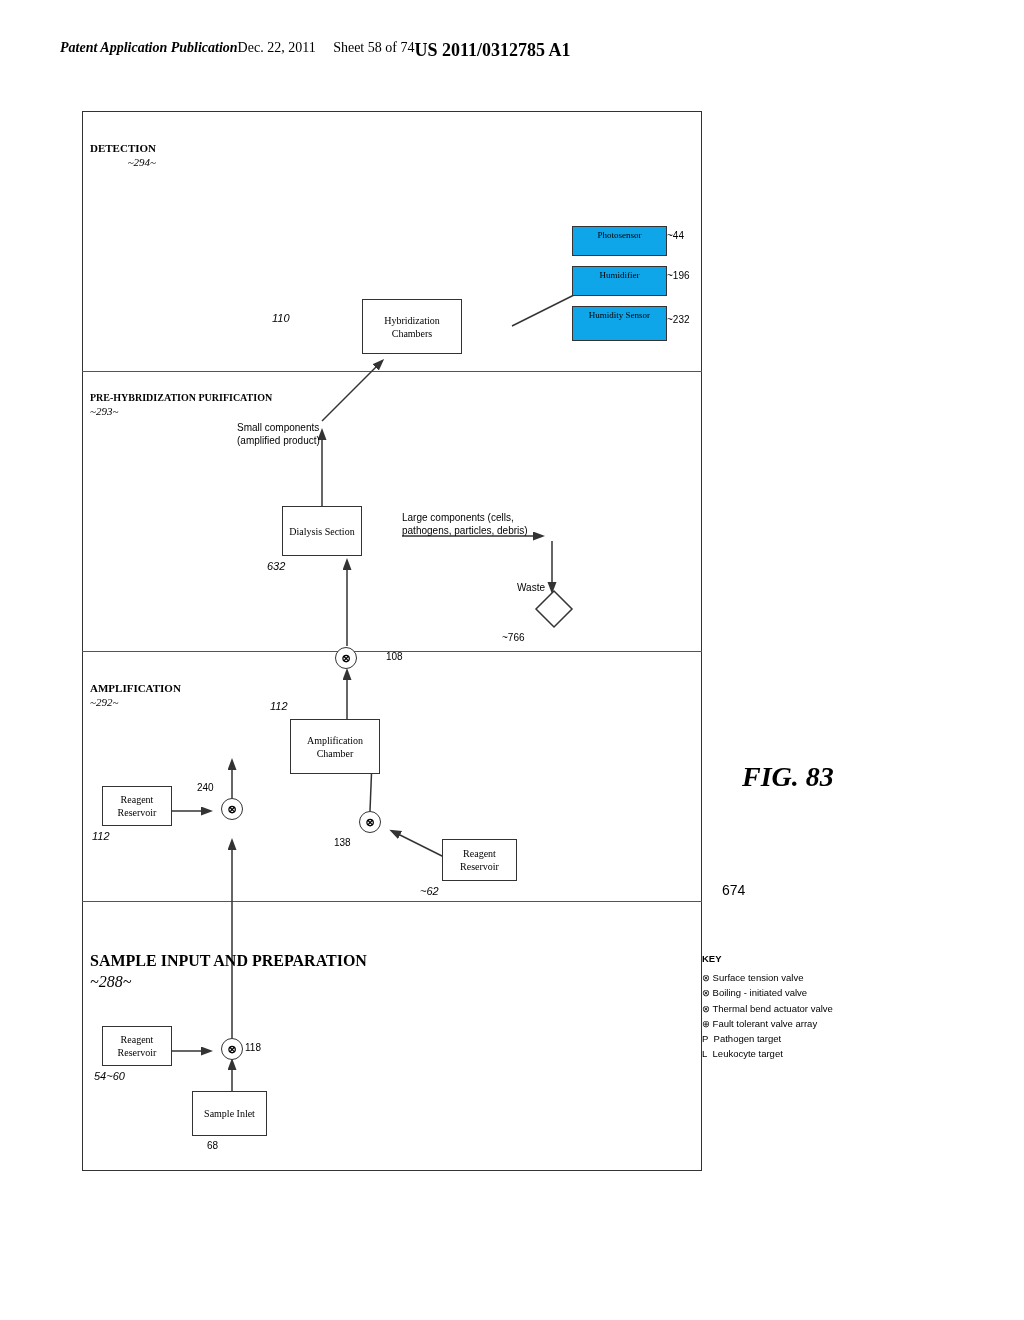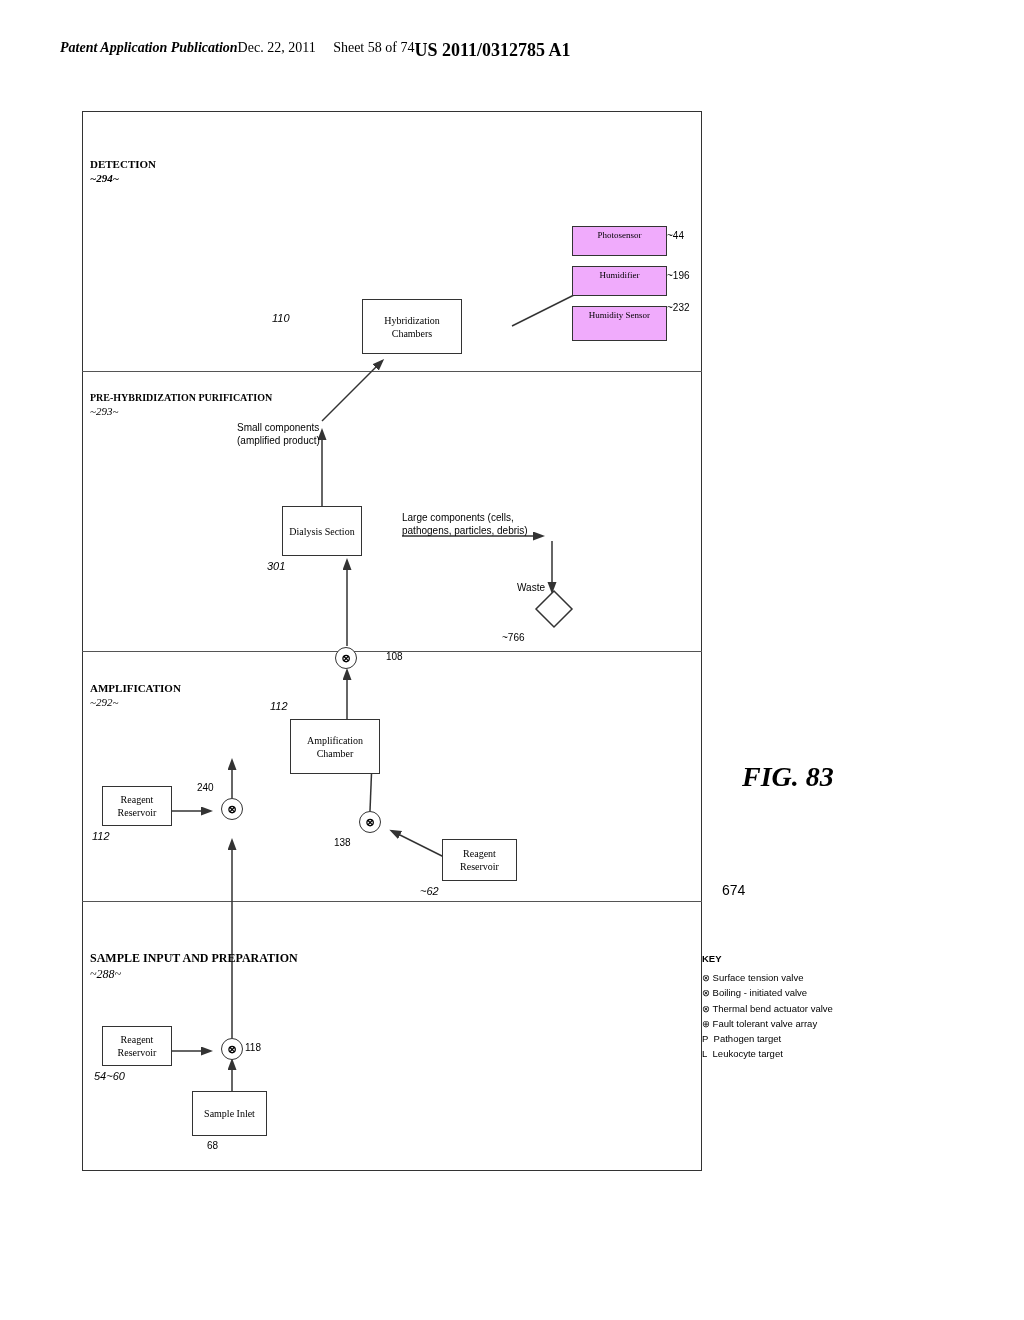--- a/index.html
+++ b/index.html
@@ -150,21 +150,21 @@
     .key-box {
       position: absolute;
       font-size: 9.5px;
       line-height: 1.6;
       font-family: Arial, sans-serif;
     }
     
     .sensor-box {
       position: absolute;
       border: 1px solid #333;
-      background: #f0abfc;
+      background: #0ea5e9;
       font-size: 9px;
       text-align: center;
       padding: 3px 5px;
       line-height: 1.3;
     }
   </style>
 </head>
 <body>
 
 <div class="page">
@@ -220,40 +220,40 @@
 
         <line x1="450" y1="245" x2="550" y2="195" stroke="#333" stroke-width="1.5" marker-end="url(#arrow)"></line>
 
         <defs>
           <marker id="arrow" markerWidth="8" markerHeight="8" refX="6" refY="3" orient="auto">
             <path d="M0,0 L0,6 L8,3 z" fill="#333"></path>
           </marker>
         </defs>
       </svg>
 
-      <div class="section-label" style="left:28px; top:870px; font-size:12px;">
+      <div class="section-label" style="left:28px; top:870px; font-size:16px;">
         <div style="font-weight:bold;">SAMPLE INPUT
 AND PREPARATION</div>
         <div style="font-style:italic; font-weight:normal;">~288~</div>
       </div>
 
       <div class="section-label" style="left:28px; top:600px;">
         <div style="font-weight:bold;">AMPLIFICATION</div>
         <div style="font-style:italic; font-weight:normal;">~292~</div>
       </div>
 
       <div class="section-label" style="left:28px; top:310px;">
         <div style="font-weight:bold; font-size:10px;">PRE-HYBRIDIZATION
 PURIFICATION</div>
         <div style="font-style:italic; font-weight:normal;">~293~</div>
       </div>
 
-      <div class="section-label" style="left:28px; top:76px;">
+      <div class="section-label" style="left:28px; top:60px;">
         <div style="font-weight:bold;">DETECTION</div>
-        <div style="font-style:italic; font-weight:bold;">~294~</div>
+        <div style="font-style:italic; font-weight:normal;text-align:right;">~294~</div>
       </div>
 
       <div class="node-box" style="left:130px; top:1010px; width:75px; height:45px;">
         <span>Sample
 Inlet</span>
       </div>
       <div class="label-text" style="left:145px; top:1058px;">68</div>
 
       <div class="node-box" style="left:40px; top:945px; width:70px; height:40px;">
         <span>Reagent
@@ -287,21 +287,21 @@
       </div>
       <div class="label-text italic-label" style="left:358px; top:803px;">~62</div>
 
       <div class="valve-circle" style="left:273px; top:566px;">⊗</div>
       <div class="label-text" style="left:296px; top:569px;padding-left:28px;">108</div>
 
       <div class="node-box" style="left:220px; top:425px; width:80px; height:50px;">
         <span>Dialysis
 Section</span>
       </div>
-      <div class="label-text italic-label" style="left:205px; top:478px;">301</div>
+      <div class="label-text italic-label" style="left:205px; top:478px;">632</div>
 
       <div class="label-text" style="left:175px; top:340px; width:90px;">
         <span>Small
 components
 (amplified
 product)</span>
       </div>
 
       <div class="label-text" style="left:340px; top:430px; width:140px;">
         <span>Large components
@@ -333,21 +333,21 @@
 
       <div class="sensor-box" style="left:510px; top:185px; width:95px; height:30px;">
         <span>Humidifier</span>
       </div>
       <div class="label-text" style="left:605px; top:188px;">~196</div>
 
       <div class="sensor-box" style="left:510px; top:225px; width:95px; height:35px;">
         <span>Humidity
 Sensor</span>
       </div>
-      <div class="label-text" style="left:605px; top:220px;">~232</div>
+      <div class="label-text" style="left:605px; top:232px;">~232</div>
 
       <div class="fig-label" style="left:680px; top:680px;">FIG. 83</div>
 
       <div class="label-text" style="left:660px; top:800px; font-size:14px;">674</div>
 
       <div class="key-box" style="left:640px; top:870px;">
         <div style="font-weight:bold; margin-bottom:4px;">KEY</div>
         <div>⊗ Surface tension valve</div>
         <div>⊗ Boiling - initiated valve</div>
         <div>⊗ Thermal bend actuator valve</div>

